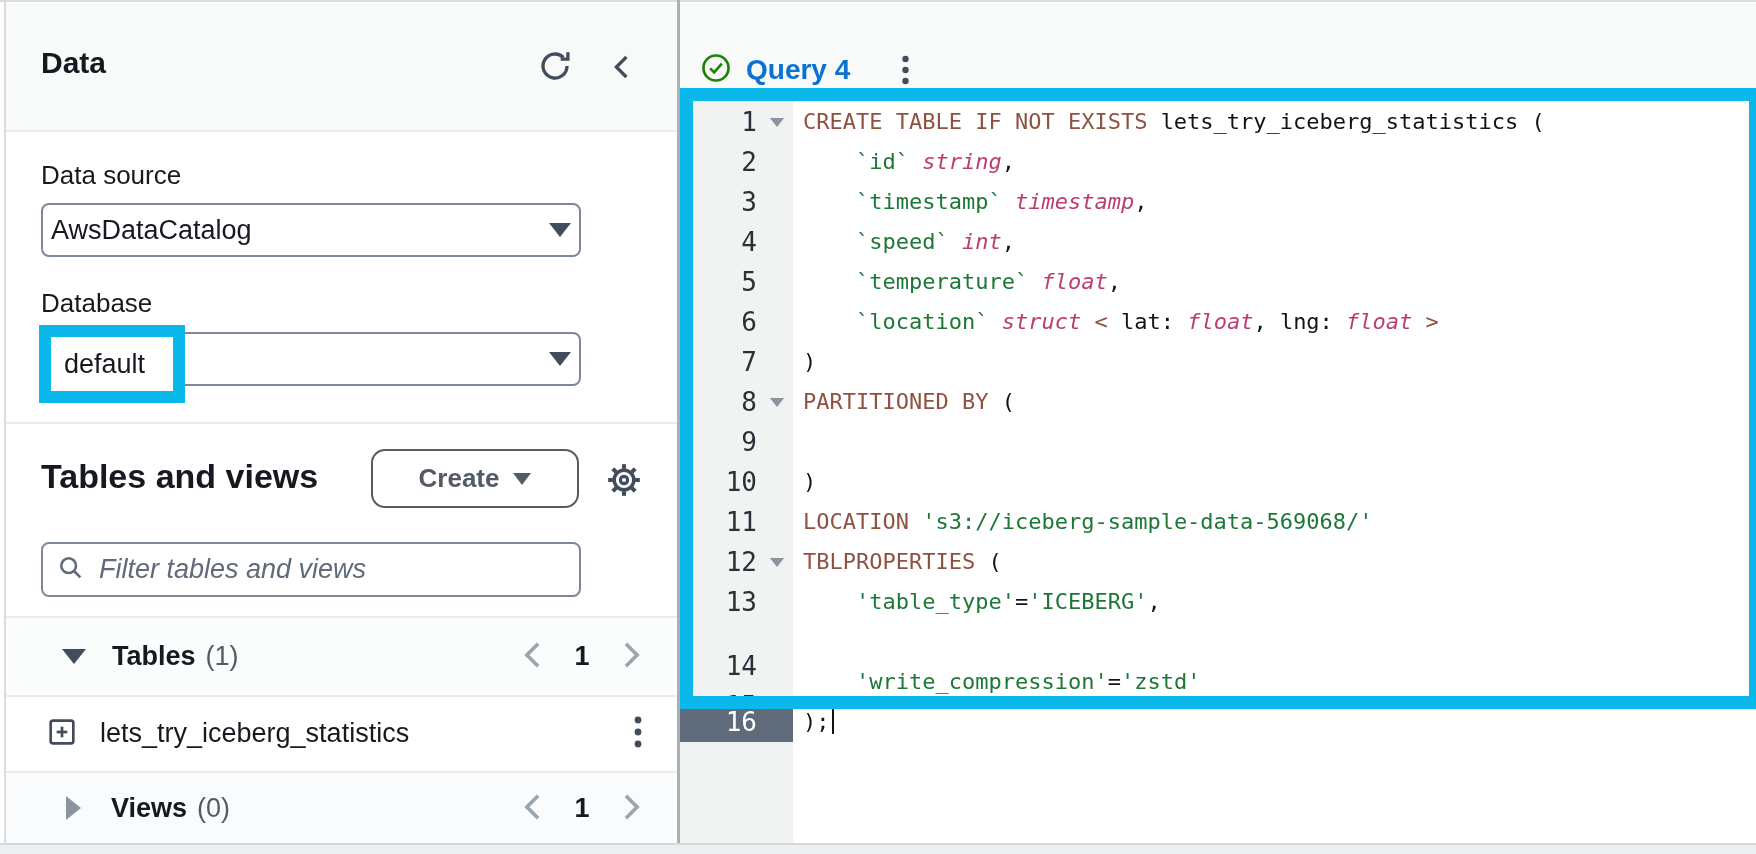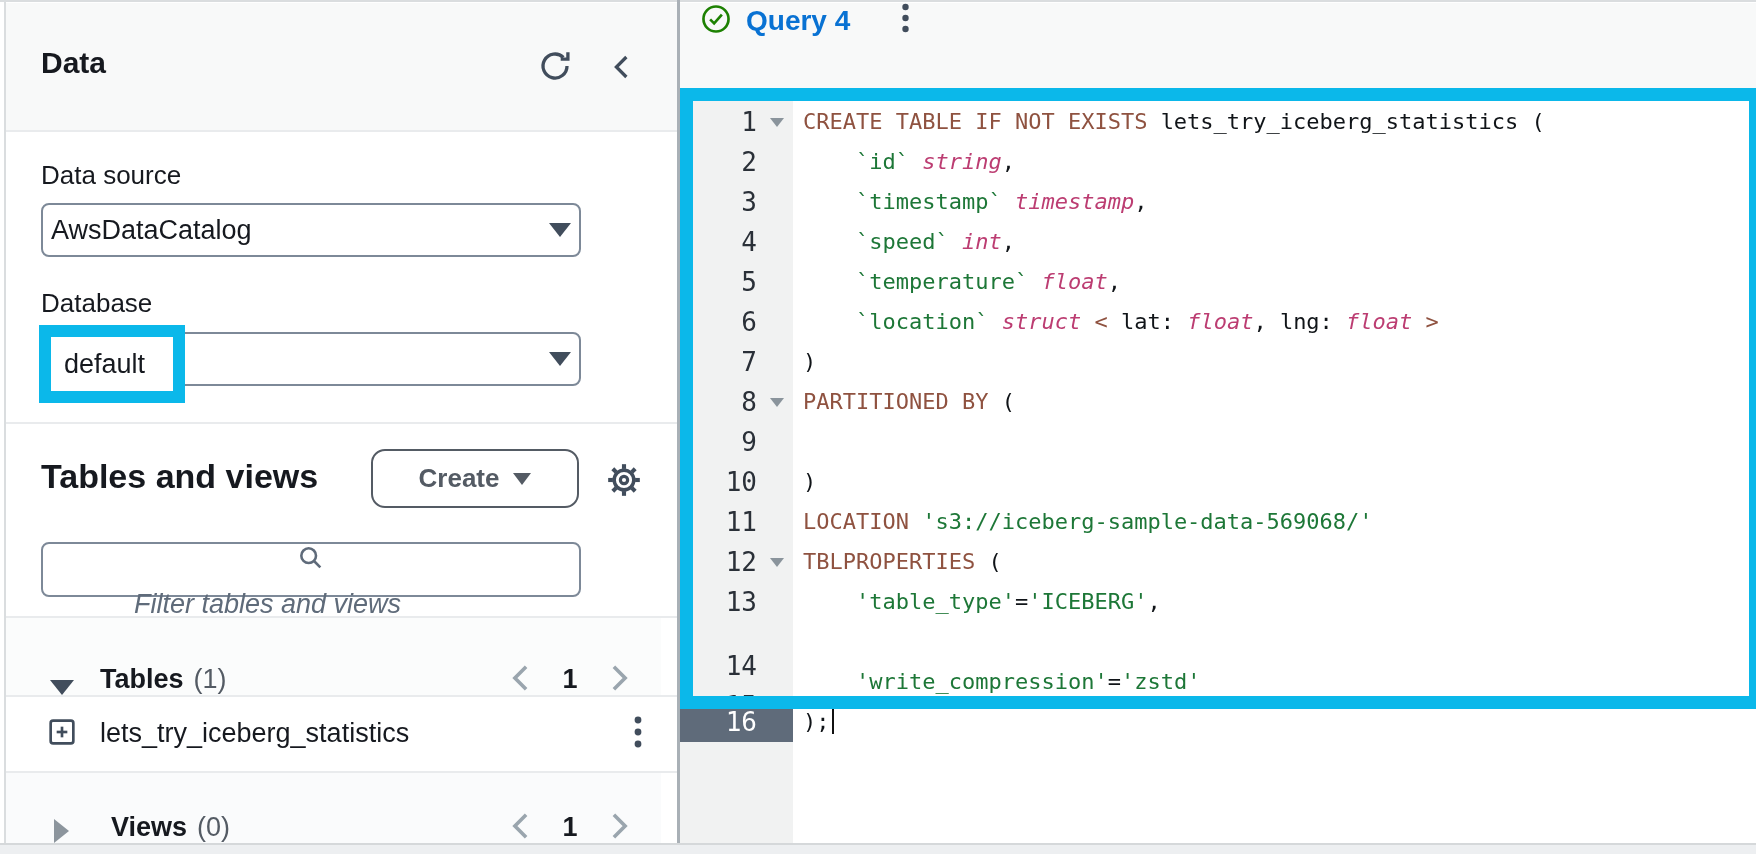--- a/index.html
+++ b/index.html
@@ -31,42 +31,42 @@
               box-sizing:border-box;display:flex;align-items:center;padding-left:13px;font-size:27px;z-index:3;}
 
   #tv-heading{left:35px;top:457px;font-size:34px;font-weight:bold;}
   #create-btn{left:365px;top:449px;width:208px;height:59px;background:#fff;border:2px solid #545b64;border-radius:14px;
               box-sizing:border-box;display:flex;align-items:center;justify-content:center;gap:14px;cursor:pointer;}
   #create-btn .lbl{font-size:26px;font-weight:bold;color:#545b64;}
   #create-btn .caret{border-left-width:9px;border-right-width:9px;border-top-width:12px;border-top-color:#545b64;}
   #gear-btn{left:598px;top:461px;width:40px;height:40px;}
 
   #filter-wrap{left:35px;top:542px;width:540px;height:55px;border:2px solid #7d8998;border-radius:8px;background:#fff;
-               box-sizing:border-box;display:flex;align-items:center;padding:0 14px;gap:12px;flex-direction:column;}
+               box-sizing:border-box;display:flex;align-items:center;padding:0 14px;gap:12px;}
   #filter-input{border:none;outline:none;flex:1;font-size:27px;font-family:"Liberation Sans",sans-serif;color:#16191f;background:transparent;}
   #filter-input::placeholder{font-style:italic;color:#5f6b7a;}
 
-  .sectionrow{left:0;width:655px;display:flex;align-items:flex-end;background:#fbfcfc;}
+  .sectionrow{left:0;width:655px;display:flex;align-items:center;background:#fbfcfc;padding-left:12px;}
   #tables-row{top:618px;height:77px;}
   #views-row{top:773px;height:70px;background:#fafbfc;}
   .tri-open{width:0;height:0;border-left:12px solid transparent;border-right:12px solid transparent;border-top:15px solid #414d5c;margin-left:44px;}
   .tri-closed{width:0;height:0;border-top:12px solid transparent;border-bottom:12px solid transparent;border-left:15px solid #8c959d;margin-left:48px;}
   .sec-label{font-size:27px;font-weight:bold;margin-left:26px;}
   .sec-count{font-size:27px;color:#545b64;margin-left:10px;}
   .pager{position:absolute;right:33px;display:flex;align-items:center;gap:30px;}
   .pagenum{font-size:27px;font-weight:bold;min-width:22px;text-align:center;}
   .chev{cursor:pointer;background:none;border:none;padding:0;}
 
   #table-item{top:697px;height:73px;left:0;width:671px;display:flex;align-items:center;background:#fff;cursor:pointer;}
   #table-item .name{font-size:27px;margin-left:22px;}
   .kebab{position:absolute;right:33px;background:none;border:none;padding:0;cursor:pointer;}
 
   
   #editor{left:680px;top:0;width:1076px;height:854px;background:#fff;}
-  #tabbar{left:0;top:3px;width:1076px;height:85px;background:#f8f9f9;display:flex;align-items:flex-start;gap:32px;}
+  #tabbar{left:0;top:3px;width:1076px;height:85px;background:#f8f9f9;display:flex;align-items:flex-end;gap:32px;}
   #tab-query{display:flex;align-items:center;gap:14px;margin-left:20px;cursor:pointer;}
   #tab-title{font-size:28px;font-weight:bold;color:#0972d3;}
   #tab-kebab{margin-left:18px;}
 
   #gutter{left:0;top:88px;width:113px;height:755px;background:#f1f2f2;}
   .gcell{position:absolute;left:0;width:113px;height:40px;box-sizing:border-box;text-align:right;padding-right:36px;
          font-family:"DejaVu Sans Mono",monospace;font-size:26px;line-height:40px;color:#2a3038;}
   .gcell.active{background:#5f6b7a;color:#fff;}
   .fold{position:absolute;right:9px;top:16px;width:0;height:0;border-left:7px solid transparent;border-right:7px solid transparent;
         border-top:9px solid #8a949c;cursor:pointer;}
@@ -194,21 +194,21 @@
             <circle cx="6" cy="17" r="3.4"></circle>
             <circle cx="6" cy="29" r="3.4"></circle>
           </svg>
       </button>
     </div>
 
     <div class="abs divider" style="top:771px"></div>
 
     <div class="abs sectionrow" id="views-row">
       <span class="tri-closed"></span>
-      <span class="sec-label" style="margin-left:42px">Views</span>
+      <span class="sec-label" style="margin-left:30px">Views</span>
       <span class="sec-count">(0)</span>
       <span class="pager">
         <button class="chev">
           <svg width="17" height="28" viewBox="0 0 12 20" fill="none" stroke="#9aa5ae" stroke-width="2.6">
               <polyline points="10 2 2 10 10 18"></polyline>
             </svg>
         </button>
         <span class="pagenum">1</span>
         <button class="chev">
           <svg width="17" height="28" viewBox="0 0 12 20" fill="none" stroke="#9aa5ae" stroke-width="2.6">

